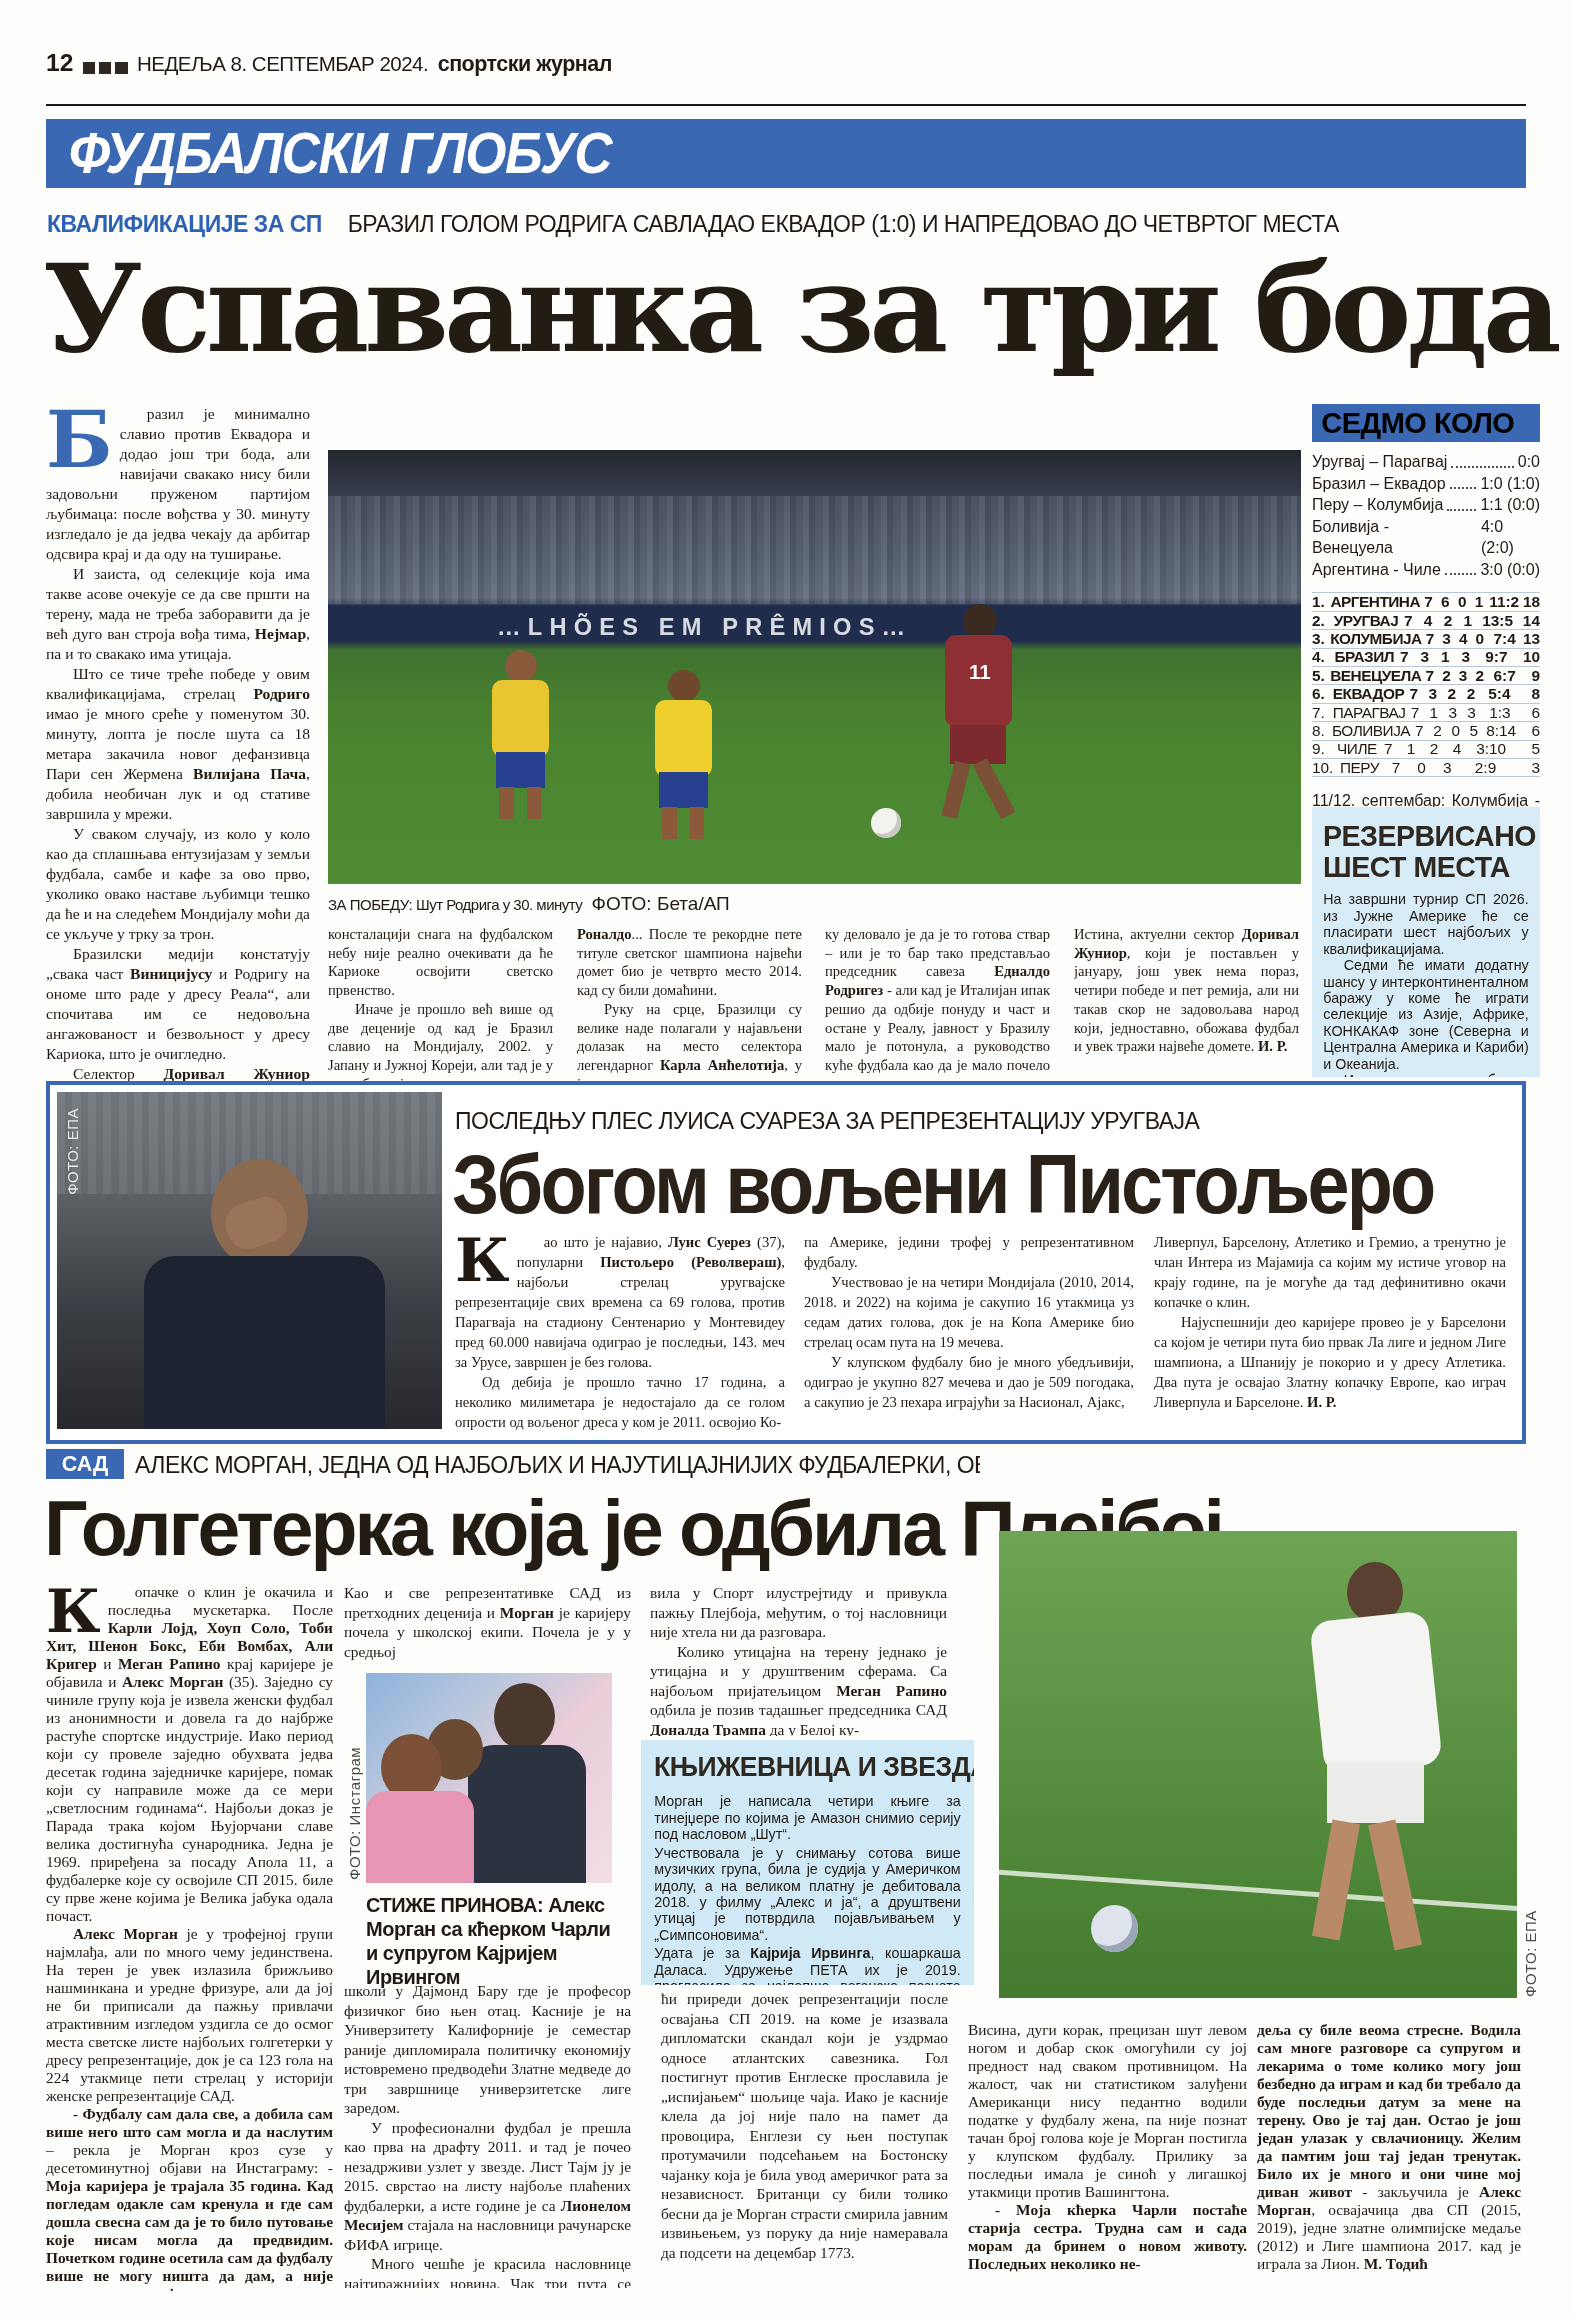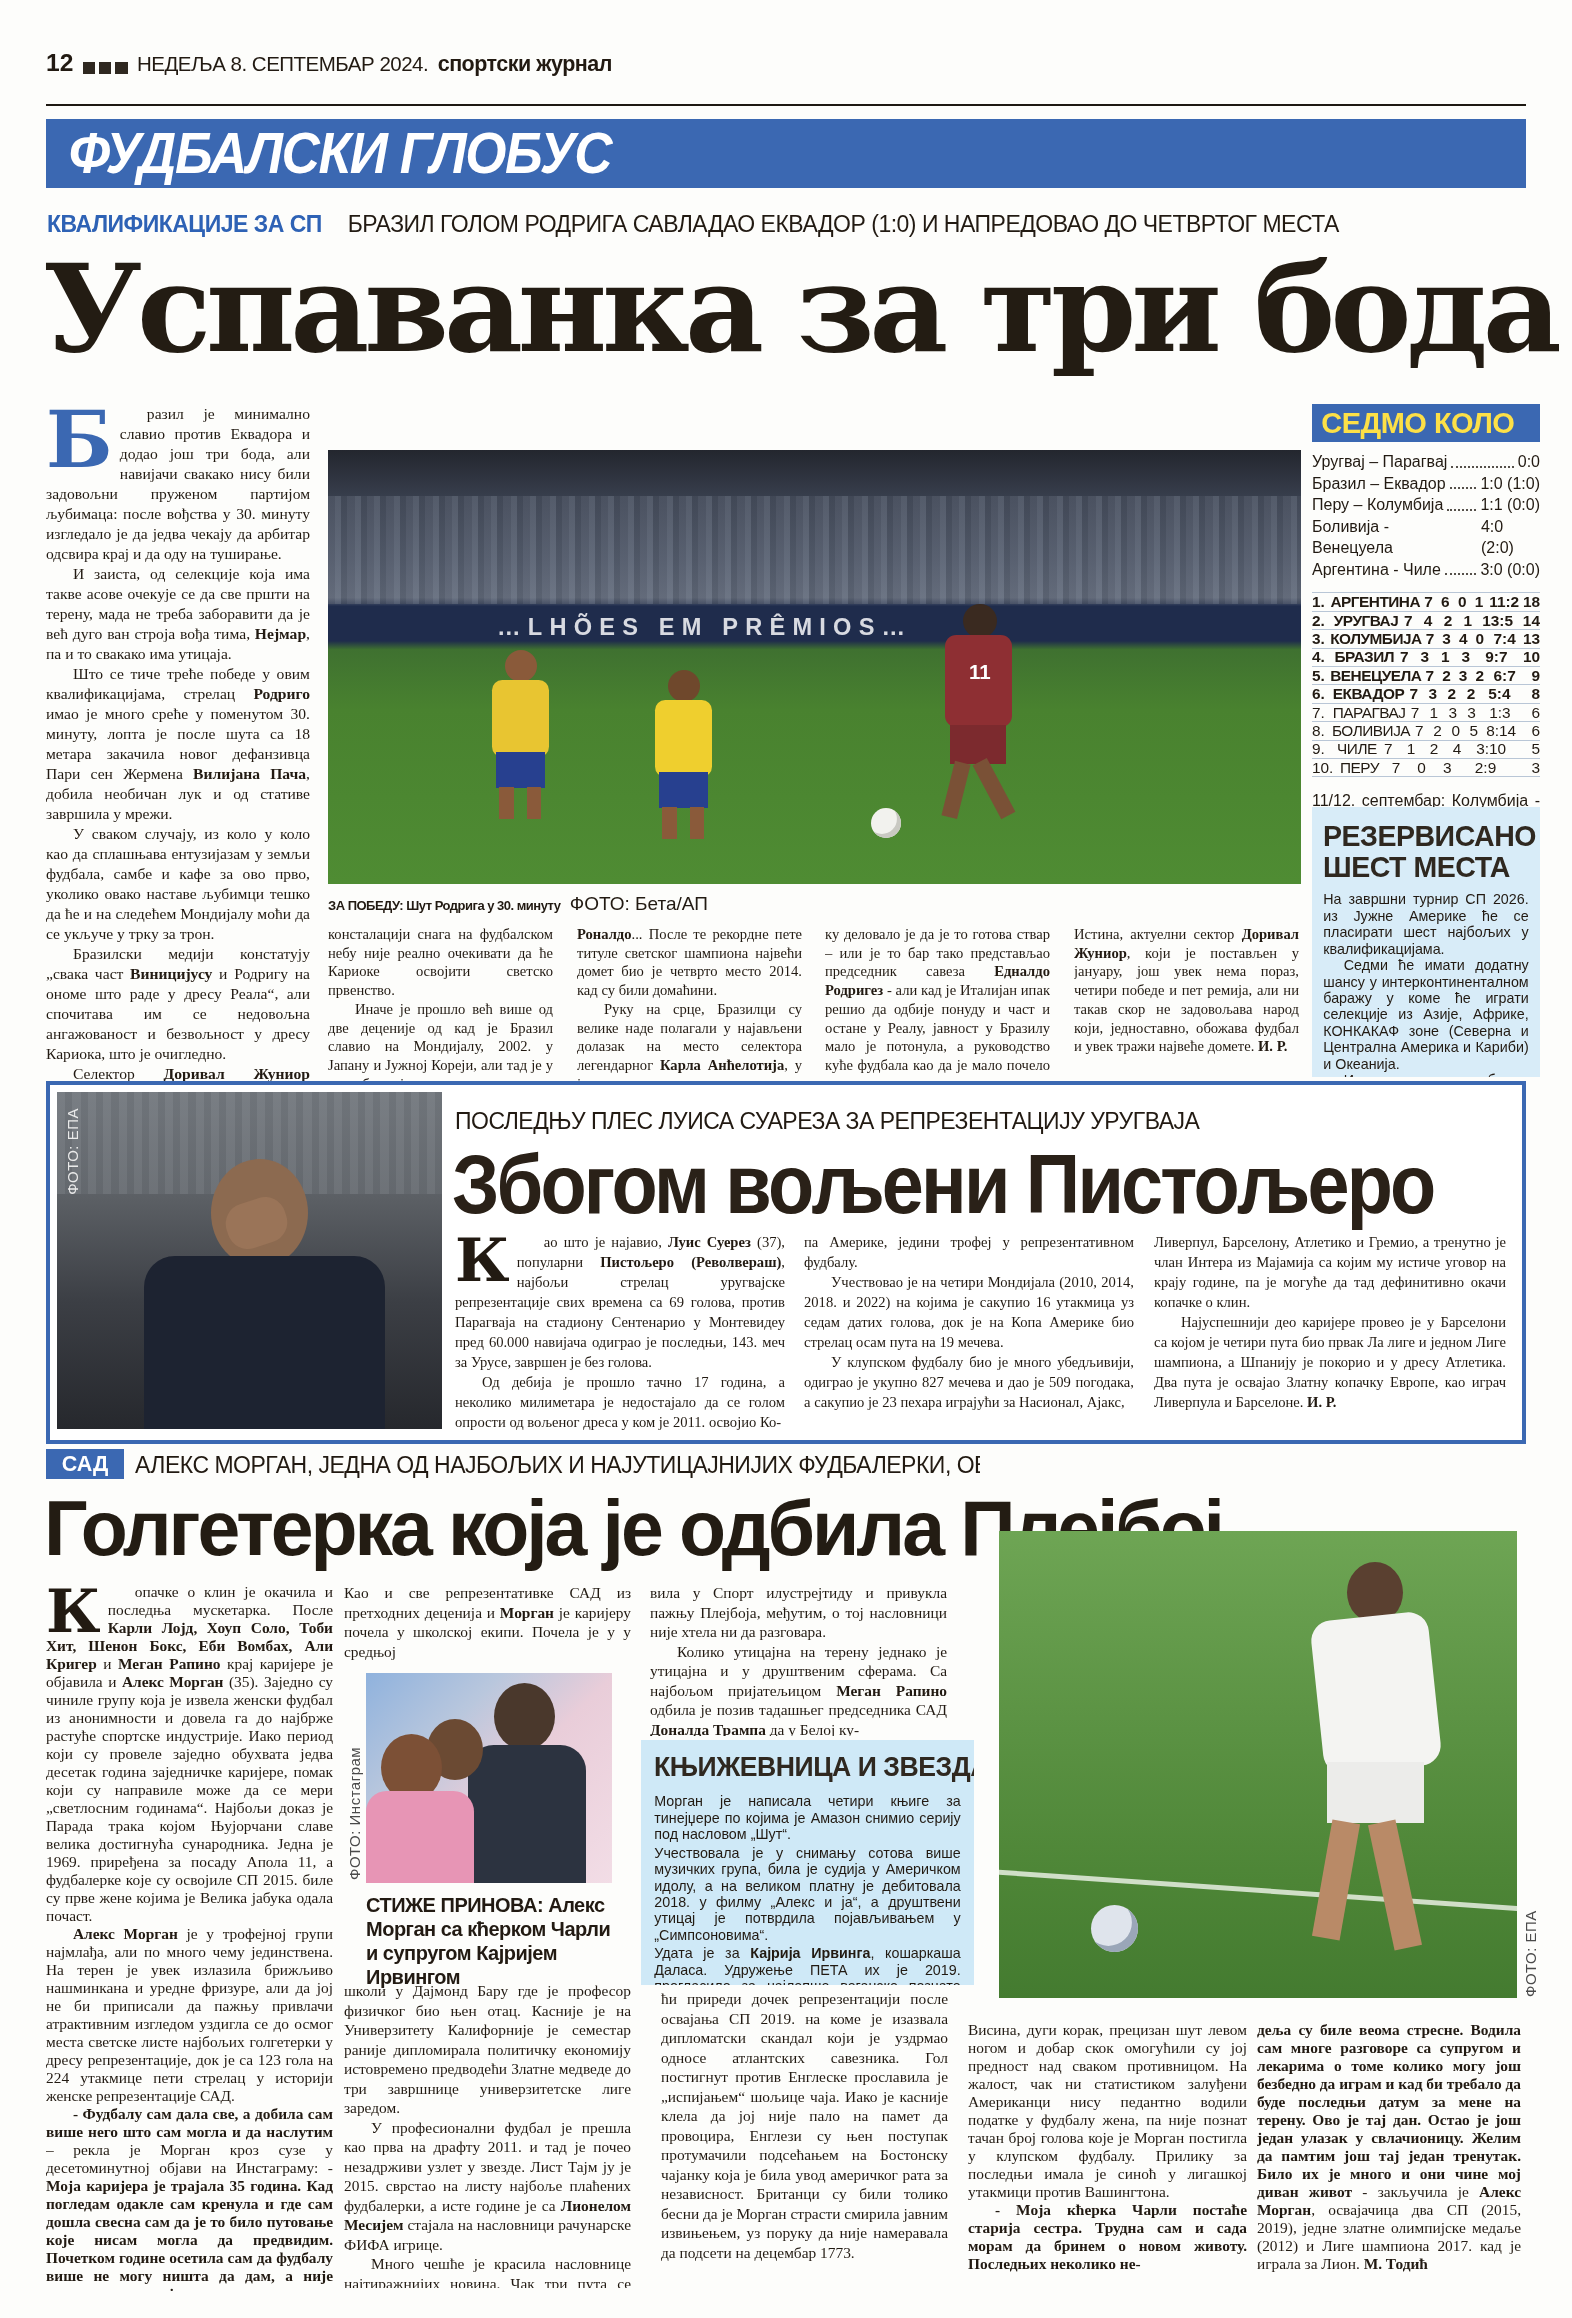--- a/index.html
+++ b/index.html
@@ -30,24 +30,24 @@
   
   .bodytext{text-align:justify;overflow:hidden;}
   .bodytext p{margin:0;text-indent:27px;}
   .bodytext p:first-child{text-indent:0;}
   .dropcap{float:left;font-family:"DejaVu Serif",serif;font-weight:bold;line-height:.82;padding:4.1px 7.2px 0 0;}
   .dc-blue{color:#3b68b2;}
   
   .photo{overflow:hidden;}
   .vcred{writing-mode:vertical-rl;transform:rotate(180deg);font-family:"Liberation Sans",sans-serif;
          font-size:15px;letter-spacing:0.5px;color:#4a4a4a;}
-  .cap-b{font-family:"Liberation Sans",sans-serif;font-weight:bold;font-size:13px;letter-spacing:-0.5px;}
+  .cap-b{font-family:"Liberation Sans",sans-serif;font-weight:normal;font-size:15px;letter-spacing:-0.5px;}
   .cap-r{font-family:"Liberation Sans",sans-serif;font-size:19px;}
   
-  .sb-head{background:#3b68b2;color:#fde047;font-family:"Liberation Sans",sans-serif;font-weight:bold;
+  .sb-head{background:#3b68b2;color:#000000;font-family:"Liberation Sans",sans-serif;font-weight:bold;
            font-size:29px;line-height:38px;padding-left:9.2px;letter-spacing:-0.5px;}
   .rrow{display:flex;font-family:"Liberation Sans",sans-serif;font-size:16px;line-height:21.5px;}
   .rrow .dots{flex:1;border-bottom:2px dotted #55504a;margin:0 4.1px 5.1px 4.1px;}
   .trow{display:flex;font-family:"Liberation Sans",sans-serif;font-size:15.4px;align-items:center;
         height:17.4px;border-bottom:1px solid #b9c6d6;}
   .trow.bld{font-weight:bold;}
   .tpos{width:28px;}
   .tteam{flex:1;letter-spacing:-0.5px;}
   .tn{width:25.6px;text-align:center;}
   .tg{width:51px;text-align:center;}

